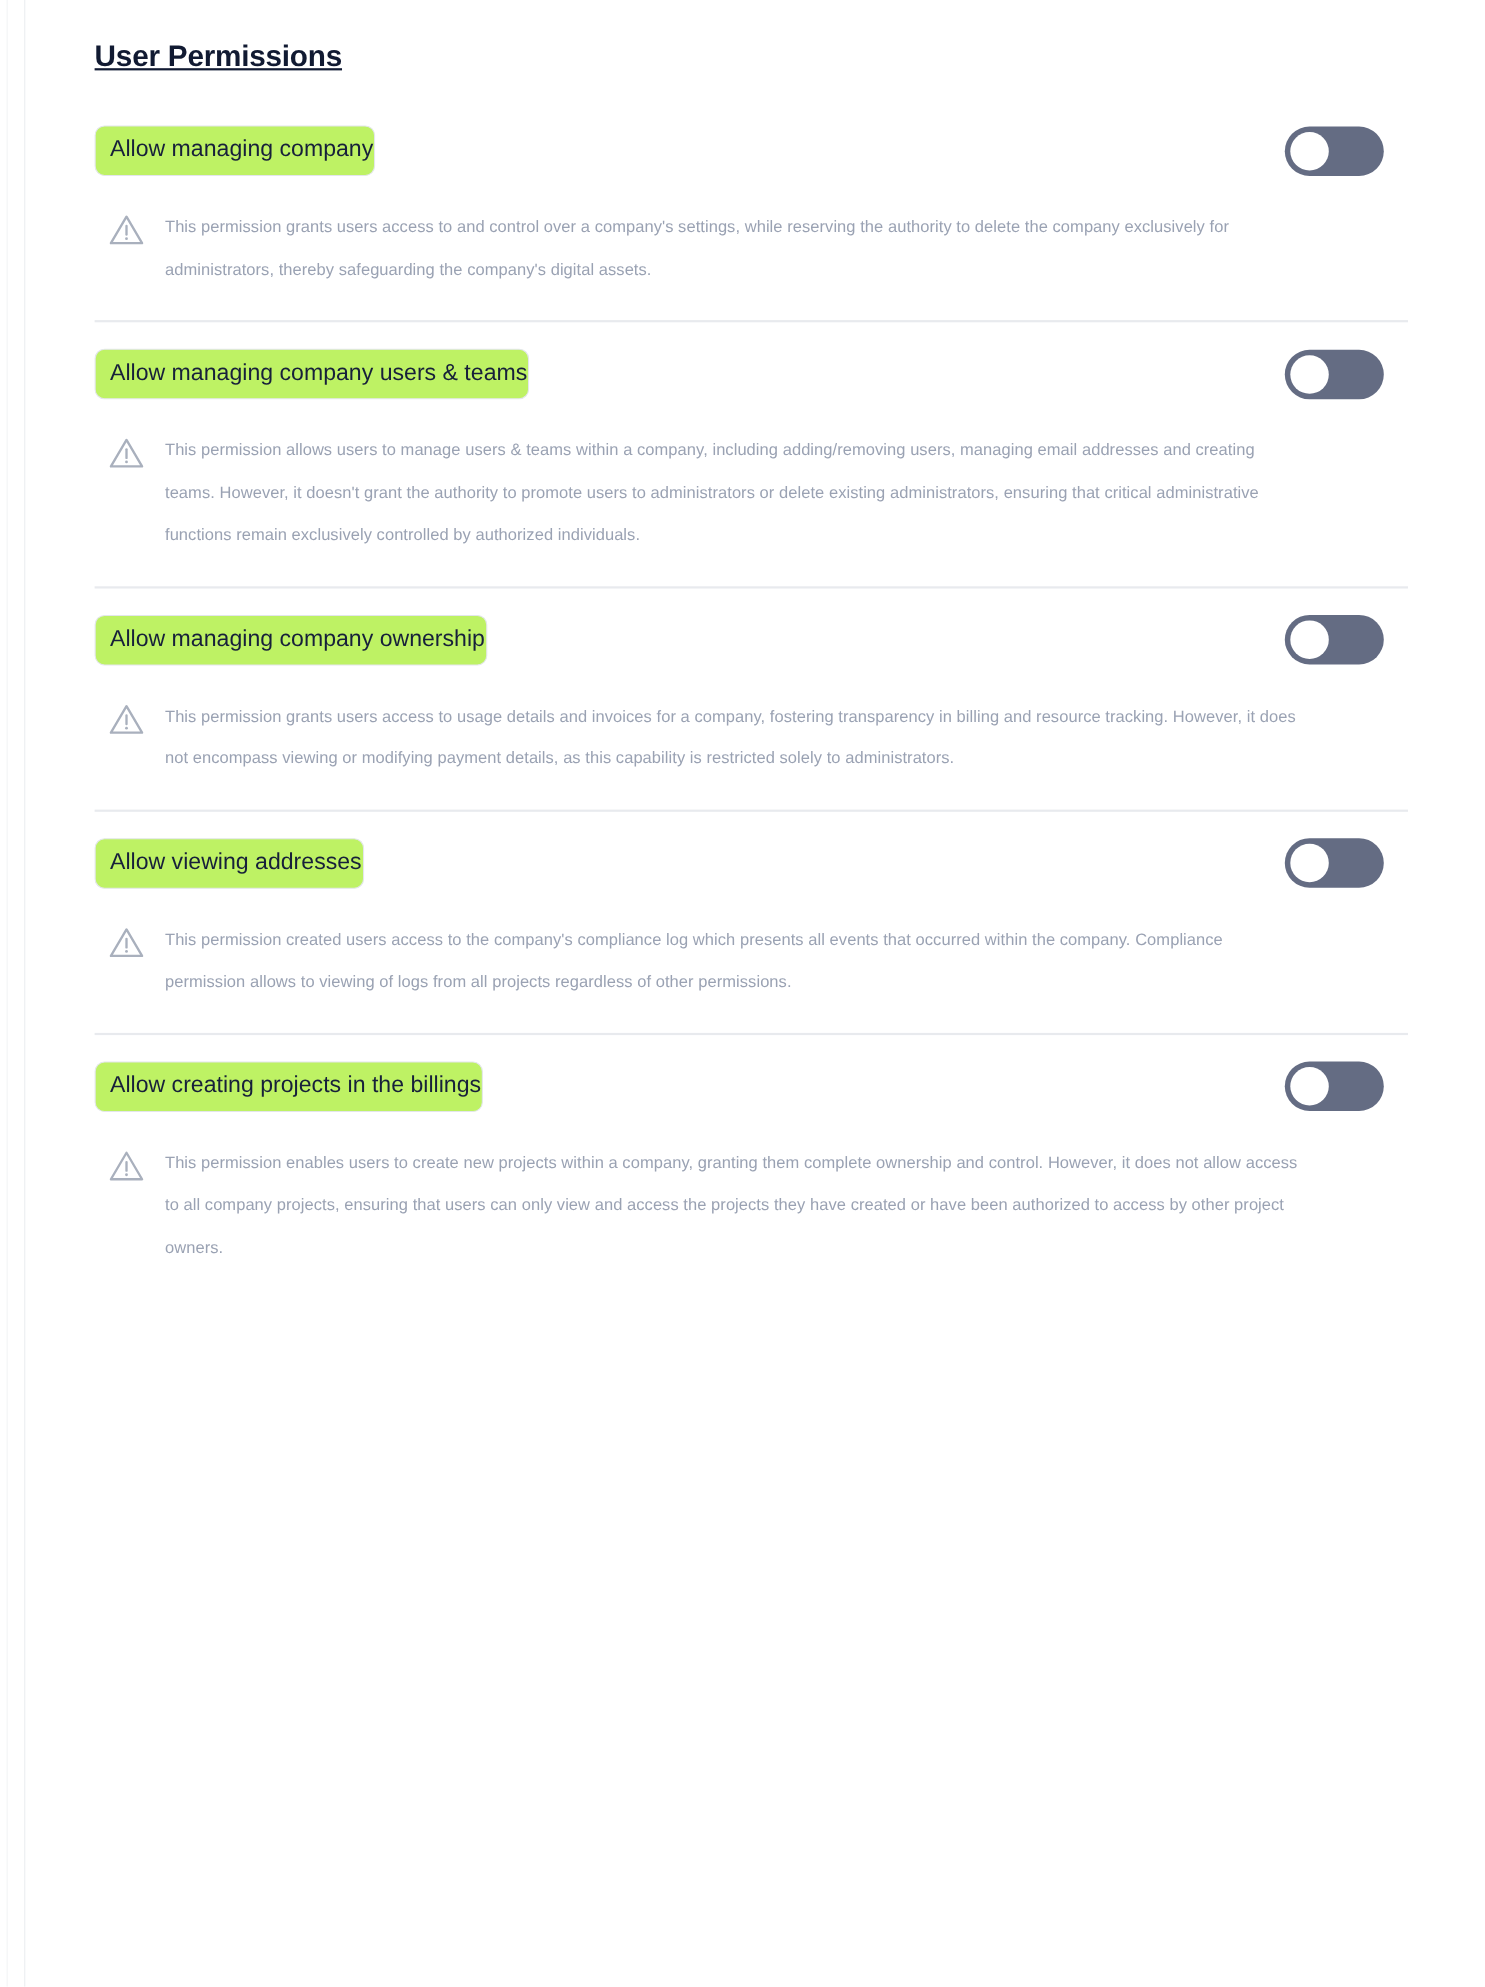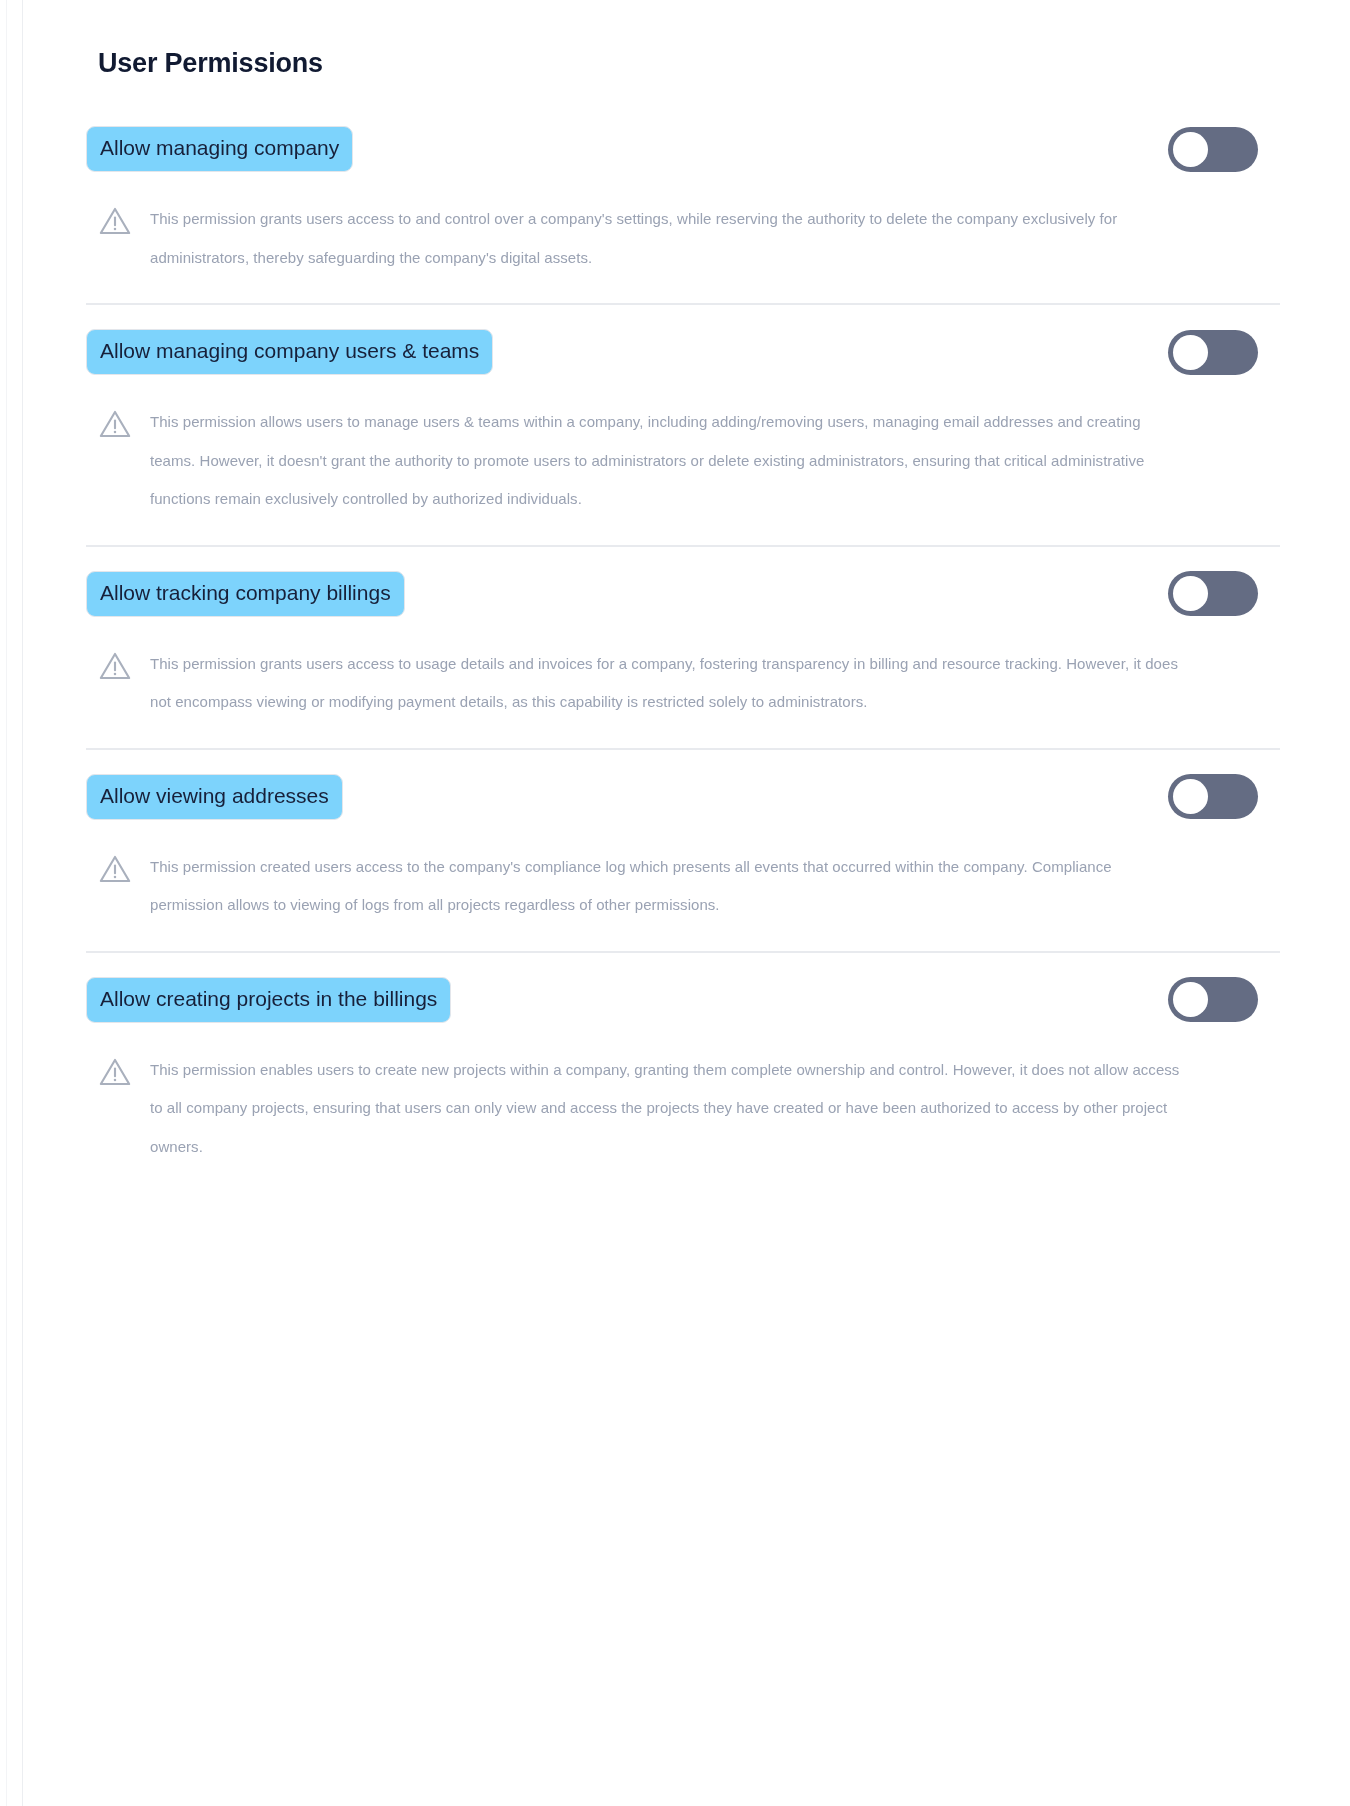--- a/index.html
+++ b/index.html
@@ -34,27 +34,28 @@
     width: 1px;
     background: #f3f4f6;
   }
 
   .panel {
     position: relative;
     padding: 0 70px 0 86px;
   }
 
   .page-title {
-    margin: 12px;
+    margin: 0;
     padding: 34px 0 0 0;
     font-size: 27px;
     line-height: 34px;
     font-weight: 700;
     letter-spacing: -0.2px;
     color: #111a32;
+    text-decoration: underline;
   }
 
   .perm-list {
     margin-top: 22px;
   }
 
   .perm-item {
     padding: 24px 0 26px 0;
     border-bottom: 2px solid #e8eaee;
   }
@@ -65,23 +66,23 @@
   .perm-head {
     display: flex;
     align-items: center;
     justify-content: space-between;
     gap: 20px;
   }
 
   .perm-chip {
     display: inline-block;
     border: 1px solid #e3e6eb;
-    background: #7dd3fc;
+    background: #bef264;
     border-radius: 9px;
-    padding: 9px 13px 11px 13px;
+    padding: 9px 1px 11px 13px;
     font-size: 21px;
     line-height: 24px;
     color: #17203a;
     white-space: nowrap;
     cursor: pointer;
   }
 
   .toggle {
     position: relative;
     flex: 0 0 auto;
@@ -174,21 +175,21 @@
             <line x1="12" y1="9.5" x2="12" y2="15"></line>
             <circle cx="12" cy="17.6" r="0.9" fill="#a9b0bd" stroke="none"></circle>
           </svg>
         </span>
         <p class="perm-desc">This permission allows users to manage users &amp; teams within a company, including adding/removing users, managing email addresses and creating teams. However, it doesn't grant the authority to promote users to administrators or delete existing administrators, ensuring that critical administrative functions remain exclusively controlled by authorized individuals.</p>
       </div>
     </div>
 
     <div class="perm-item">
       <div class="perm-head">
-        <span class="perm-chip">Allow tracking company billings</span>
+        <span class="perm-chip">Allow managing company ownership</span>
         <button class="toggle" data-state="off" aria-label="toggle">
           <span class="knob"></span>
         </button>
       </div>
       <div class="perm-desc-row">
         <span class="warn-icon">
           <svg width="34" height="34" viewBox="0 0 24 24" fill="none" stroke="#a9b0bd" stroke-width="1.5" stroke-linecap="round" stroke-linejoin="round">
             <path d="M12 3.5 L22 20.5 L2 20.5 Z"></path>
             <line x1="12" y1="9.5" x2="12" y2="15"></line>
             <circle cx="12" cy="17.6" r="0.9" fill="#a9b0bd" stroke="none"></circle>

